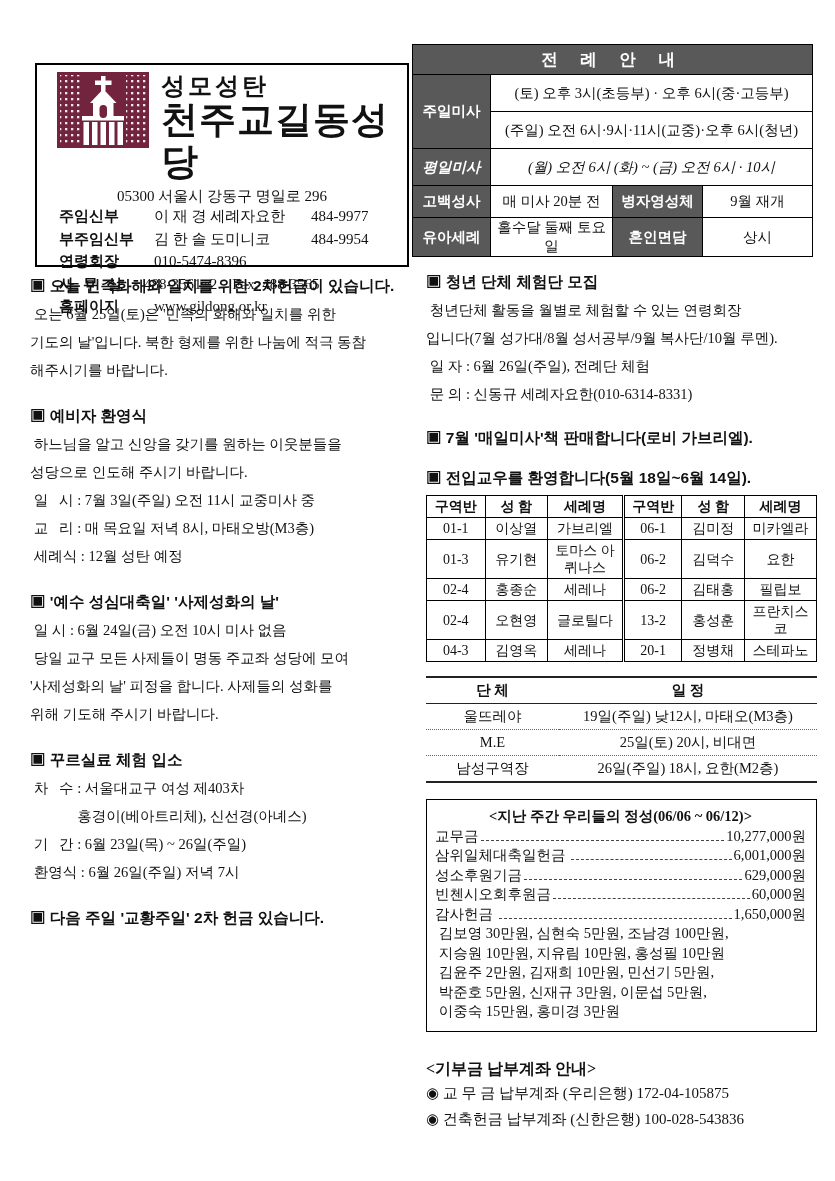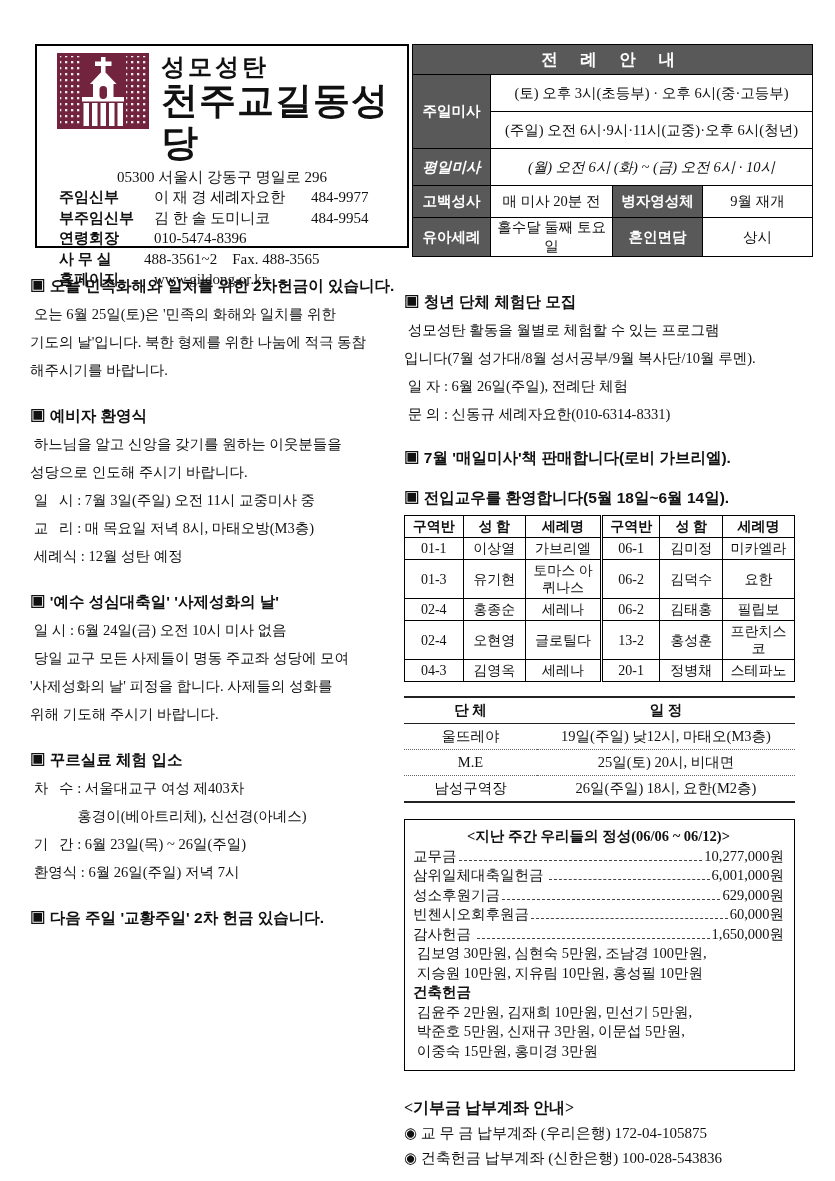--- a/index.html
+++ b/index.html
@@ -3,51 +3,51 @@
 <meta charset="utf-8">
 <style>
   html,body { margin:0; padding:0; background:#fff; }
   .page {
     position:relative; width:835px; height:1181px; background:#ffffff;
     font-family:"Liberation Serif", serif; color:#111; overflow:hidden;
   }
 
   
   .church-box {
-    position:absolute; left:35px; top:44px; width:374px; height:204px;
+    position:absolute; left:35px; top:63px; width:374px; height:204px;
     border:2px solid #000; box-sizing:border-box;
   }
   .logo-row { display:flex; align-items:flex-start; gap:12px; padding:7px 0 0 20px; }
   .titles { padding-top:1px; font-family:"Liberation Sans", sans-serif; }
   .church-subtitle { font-size:24px; font-weight:bold; letter-spacing:3px; line-height:26px; }
   .church-name { font-size:37px; font-weight:900; letter-spacing:1px; line-height:42px; }
   .church-address { text-align:center; font-size:15px; line-height:20px; margin-top:3px; }
   .contact-row { display:flex; align-items:baseline; padding:0 14px 0 22px; font-size:15px; line-height:20.5px; }
-  .contact-label { width:95px; font-weight:bold; font-family:Liberation Serif, serif; white-space:pre; }
+  .contact-label { width:95px; font-weight:bold; font-family:Liberation Mono, monospace; white-space:pre; }
   .contact-value { white-space:pre; }
   .contact-phone { margin-left:auto; width:82px; white-space:pre; }
 
   
   .liturgy {
     position:absolute; left:412px; top:44px; width:400px;
     border-collapse:collapse; table-layout:fixed; font-size:14.5px;
     text-align:center;
   }
   .liturgy td { border:1.6px solid #000; padding:0 2px; vertical-align:middle; }
   .lit-dark { background:#595959; color:#fff; font-weight:bold; font-family:"Liberation Sans", sans-serif; }
   .lit-title { height:29px; font-size:16.5px; letter-spacing:9px; }
   .lit-row1 { height:37px; }
   .lit-row2 { height:37px; }
   .lit-row3 { height:37px;font-style:italic; }
   .lit-row4 { height:32px; }
   .lit-row5 { height:32px; }
 
   
   .col-left  { position:absolute; left:30px;  top:272px; width:390px; }
-  .col-right { position:absolute; left:404px; top:268px; width:391px;margin-top:20px; }
+  .col-right { position:absolute; left:426px; top:268px; width:391px; }
   .section { margin-bottom:18px; }
   .sec-title {
     font-weight:bold; font-size:15.5px; line-height:28px; white-space:pre;
     font-family:"Liberation Sans", sans-serif;
   }
   .line { font-size:14.5px; line-height:28px; white-space:pre; }
 
   
   .newcomers { width:100%; border-collapse:collapse; table-layout:fixed; font-size:14px; margin-top:3px;border-radius:20px; }
   .newcomers th, .newcomers td {
@@ -222,21 +222,21 @@
     <div class="section">
       <div class="sec-title">▣ 다음 주일 '교황주일' 2차 헌금 있습니다.</div>
     </div>
 
   </div>
 
   <div class="col-right">
 
     <div class="section" style="margin-bottom:16px;">
       <div class="sec-title">▣ 청년 단체 체험단 모집</div>
-      <div class="line"> 성모성탄 활동을 월별로 체험할 수 있는 프로그램</div>
+      <div class="line"> 청년단체 활동을 월별로 체험할 수 있는 연령회장</div>
       <div class="line">입니다(7월 성가대/8월 성서공부/9월 복사단/10월 루멘).</div>
       <div class="line"> 일 자 : 6월 26일(주일), 전례단 체험</div>
       <div class="line"> 문 의 : 신동규 세례자요한(010-6314-8331)</div>
     </div>
 
     <div class="section" style="margin-bottom:12px;">
       <div class="sec-title">▣ 7월 '매일미사'책 판매합니다(로비 가브리엘).</div>
     </div>
 
     <div class="section" style="margin-bottom:14px;">
@@ -352,21 +352,20 @@
         <span class="offer-fill"></span>
         <span class="offer-amount">60,000원</span>
       </div>
       <div class="offer-row">
         <span class="offer-label">감사헌금 </span>
         <span class="offer-fill"></span>
         <span class="offer-amount">1,650,000원</span>
       </div>
       <div class="offer-detail"> 김보영 30만원, 심현숙 5만원, 조남경 100만원,</div>
       <div class="offer-detail"> 지승원 10만원, 지유림 10만원, 홍성필 10만원</div>
-      <div class="offer-sub">건축헌금</div>
       <div class="offer-detail"> 김윤주 2만원, 김재희 10만원, 민선기 5만원,</div>
       <div class="offer-detail"> 박준호 5만원, 신재규 3만원, 이문섭 5만원,</div>
       <div class="offer-detail"> 이중숙 15만원, 홍미경 3만원</div>
     </div>
 
     <div class="account">
       <div class="account-title">&lt;기부금 납부계좌 안내&gt;</div>
       <div class="line">◉ 교 무 금 납부계좌 (우리은행) 172-04-105875</div>
       <div class="line">◉ 건축헌금 납부계좌 (신한은행) 100-028-543836</div>
 

